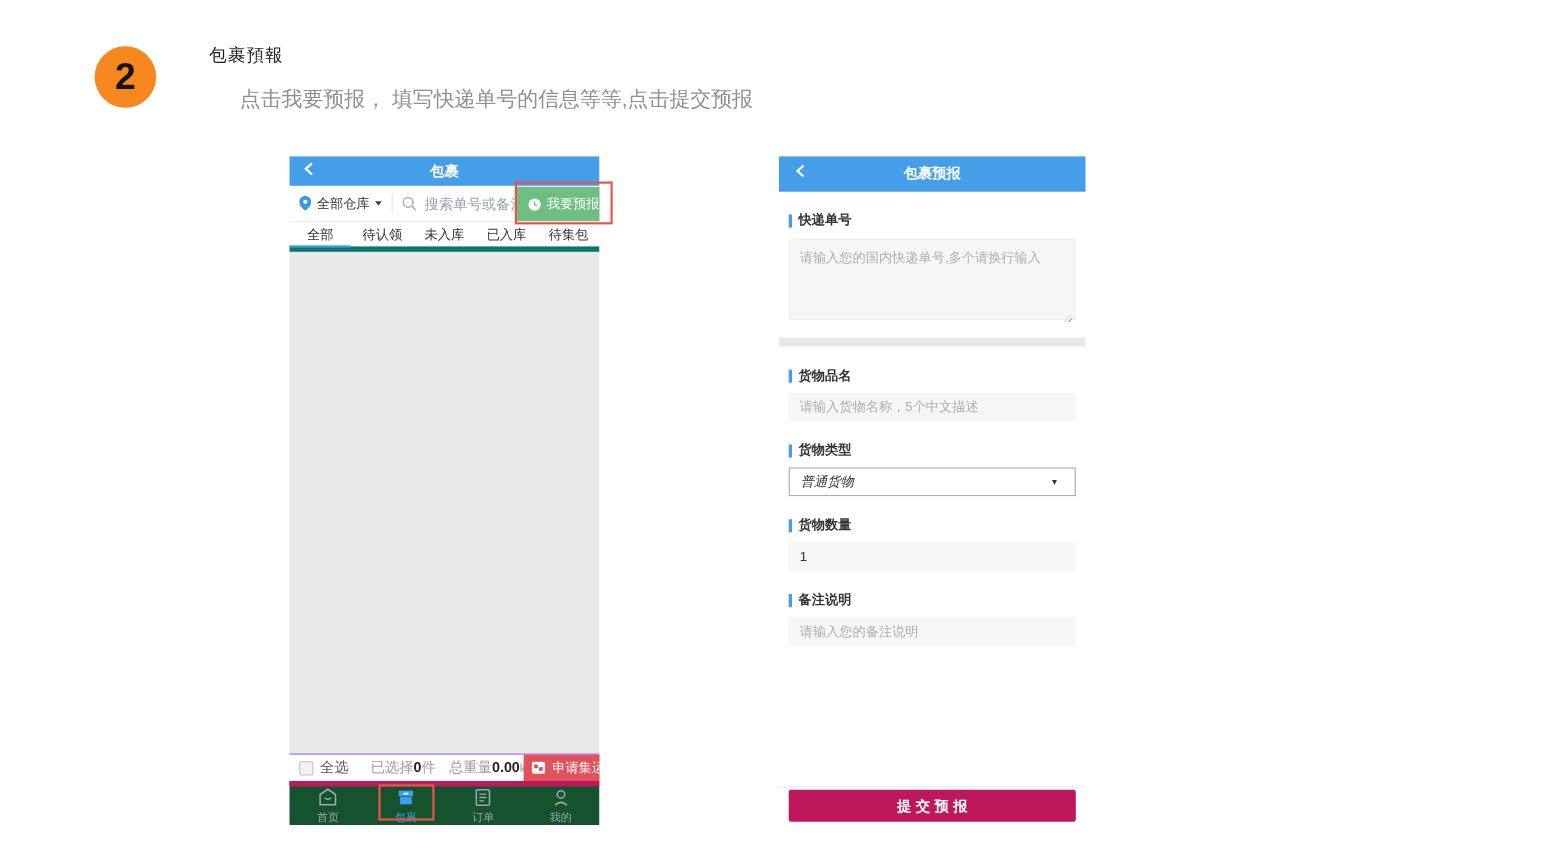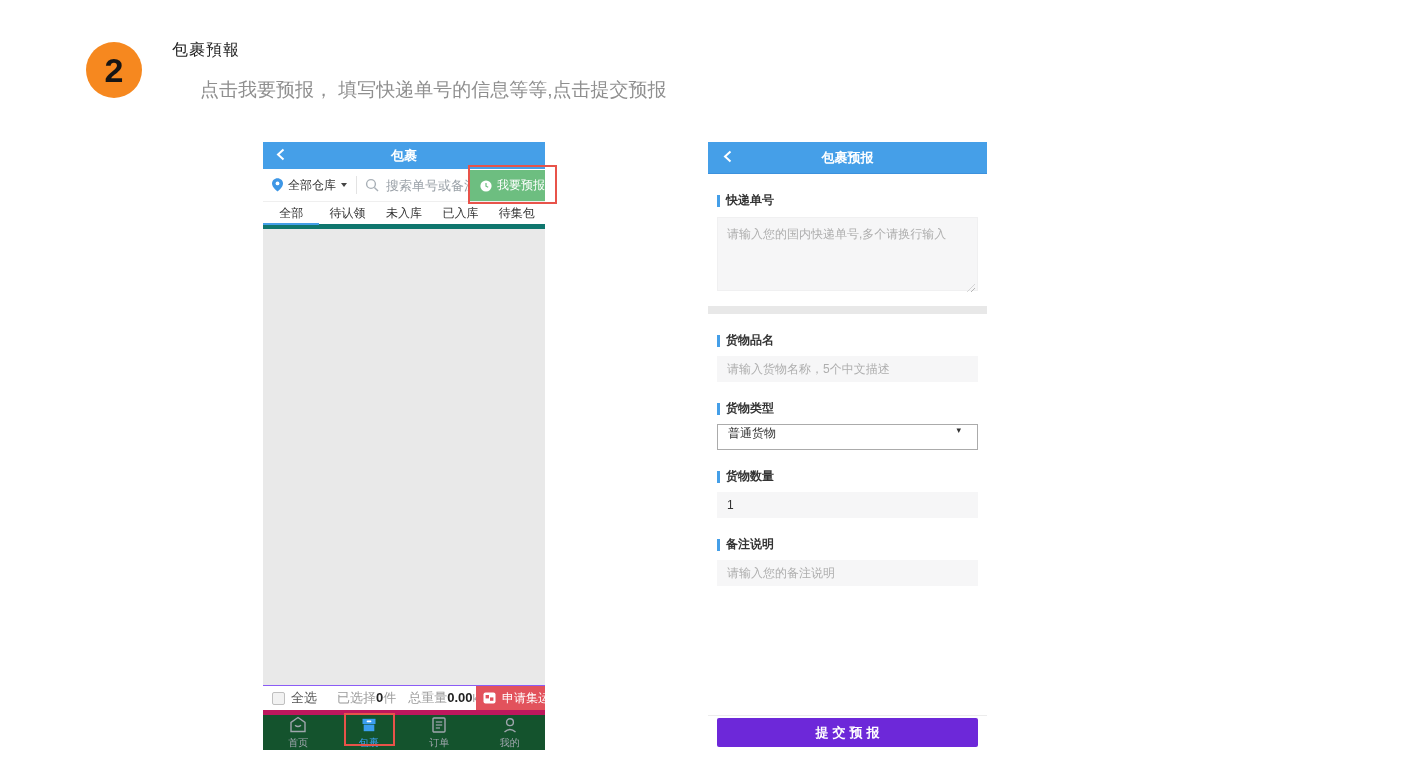--- a/index.html
+++ b/index.html
@@ -3,21 +3,21 @@
 <meta charset="utf-8">
 <style>
   html,body{margin:0;padding:0;background:#fff;}
   .canvas{position:relative;width:1417px;height:768px;background:#fff;overflow:hidden;
           font-family:"Liberation Sans","DejaVu Sans",sans-serif;}
 
   
   .step-badge{position:absolute;left:86px;top:42px;width:56px;height:56px;border-radius:50%;
               background:#F6881F;display:flex;align-items:center;justify-content:center;
               font-size:34px;font-weight:600;color:#151515;}
-  .step-text{position:absolute;left:172px;top:40px;}
+  .step-text{position:absolute;left:190px;top:40px;}
   .page-title{font-family:"Liberation Serif","DejaVu Serif",serif;font-size:16px;color:#222;letter-spacing:1px;}
   .page-subtitle{margin-top:16px;font-size:19px;color:#8f8f8f;margin-left:28px;}
 
   
   .phone-left{position:absolute;left:263px;top:142px;width:282px;height:608px;background:#fff;
               display:flex;flex-direction:column;overflow:hidden;}
   .lp-header{flex:0 0 27px;background:#459FE8;position:relative;display:flex;align-items:center;justify-content:center;}
   .back-btn{position:absolute;left:13px;top:0;bottom:0;display:flex;align-items:center;}
   .bar-title{color:#fff;font-size:13px;font-weight:bold;}
   .lp-search{flex:0 0 33px;display:flex;align-items:center;position:relative;background:#fff;
@@ -77,26 +77,26 @@
                font-size:12px;color:#333;padding:8px 9px;box-sizing:border-box;font-family:inherit;outline:none;}
   .tracking-ta::placeholder{color:#aeaeae;}
   .resize-handle{position:absolute;right:3px;bottom:3px;width:8px;height:8px;
                  background:repeating-linear-gradient(135deg,transparent 0 2px,#b5b5b5 2px 3px);
                  clip-path:polygon(100% 0,100% 100%,0 100%);}
   .separator{height:8px;background:#e8e8e8;margin:11px -9px 0;}
   .inp{margin-top:7px;height:26px;background:#f6f6f7;border:none;outline:none;font-size:12px;color:#333;
        padding:0 10px;width:100%;box-sizing:border-box;font-family:inherit;}
   .inp::placeholder{color:#aeaeae;}
   .select{margin-top:7px;height:26px;background:#fff;border:1px solid #ababab;display:flex;
-          justify-content:space-between;padding:0 16px 0 10px;font-size:12px;
-          color:#333;cursor:pointer;box-sizing:border-box;}
+          align-items:center;justify-content:space-between;padding:0 16px 0 10px;font-size:12px;
+          color:#333;cursor:pointer;box-sizing:border-box;font-style:italic;}
   .chev-down{font-size:9px;color:#333;}
   .rp-spacer{flex:1;}
   .rp-footer{border-top:1px solid #ececec;padding:2px 9px 3px;}
-  .submit-btn{height:29px;background:#6d28d9;color:#fff;display:flex;align-items:center;justify-content:center;
+  .submit-btn{height:29px;background:#be185d;color:#fff;display:flex;align-items:center;justify-content:center;
               font-size:13px;font-weight:bold;letter-spacing:4px;text-indent:4px;border-radius:2px;cursor:pointer;}
 </style>
 </head>
 <body>
 
 <div class="canvas">
 
   <div class="step-badge">2</div>
   <div class="step-text">
     <div class="page-title">包裹預報</div>

